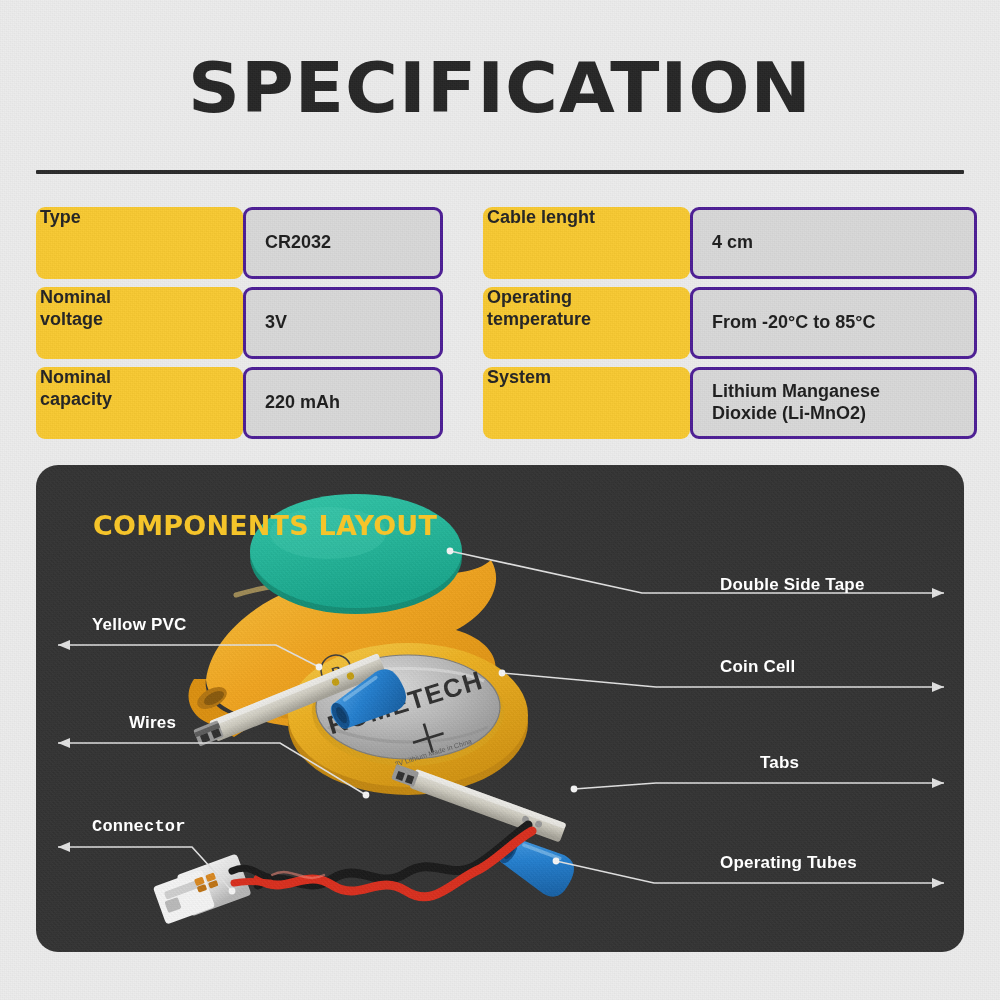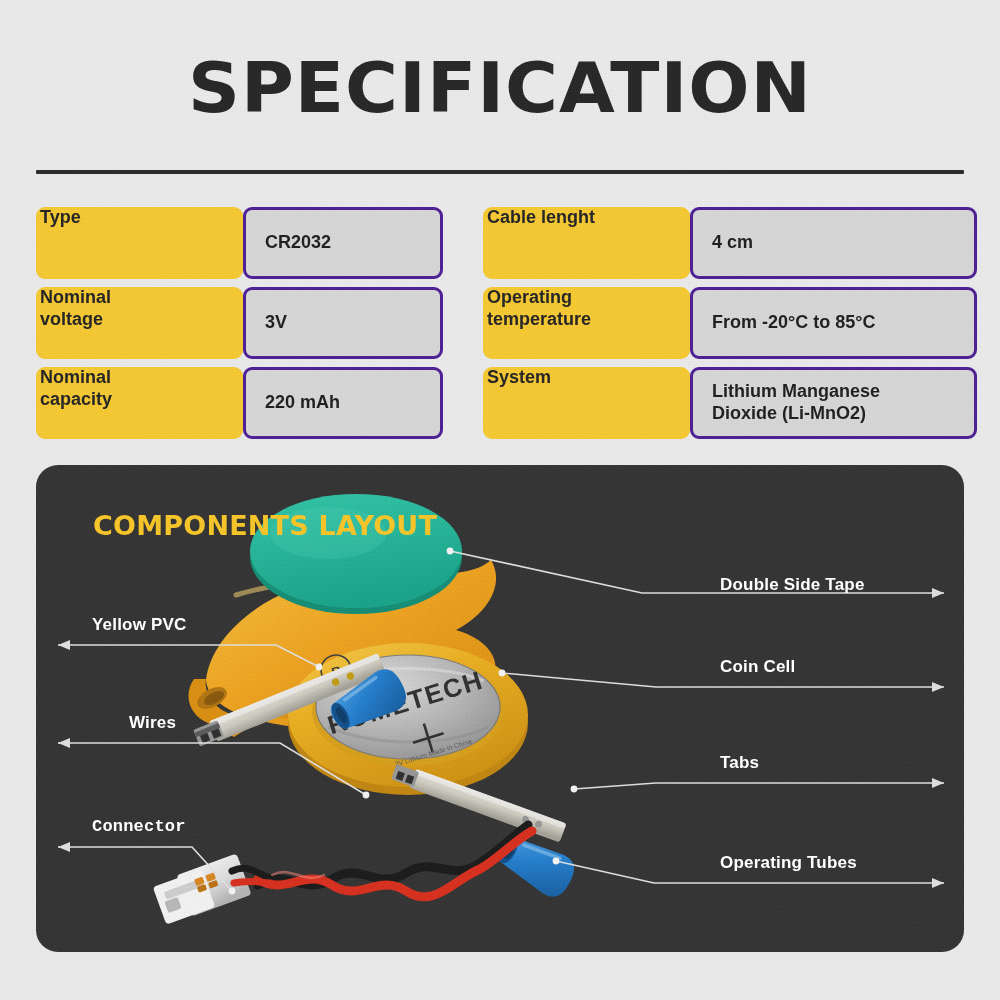--- a/index.html
+++ b/index.html
@@ -413,17 +413,17 @@
   <div class="sch-heading">
     <div class="line1">COMPONENTS LAYOUT</div>
   </div>
 
   <div class="callout" style="left:56px; top:150px;">Yellow PVC</div>
   <div class="callout" style="left:66px; top:248px;margin-left:27px;">Wires</div>
   <div class="callout" style="left:56px; top:352px;font-family:Liberation Mono, monospace;">Connector</div>
 
   <div class="callout" style="left:684px; top:98px;margin-top:12px;">Double Side Tape</div>
   <div class="callout" style="left:684px; top:192px;">Coin Cell</div>
-  <div class="callout" style="left:684px; top:288px;">Tabs</div>
+  <div class="callout" style="left:724px; top:288px;">Tabs</div>
   <div class="callout" style="left:684px; top:388px;">Operating Tubes</div>
 
   <div class="schematic-noise"></div>
 </div>
 
 </body></html>

